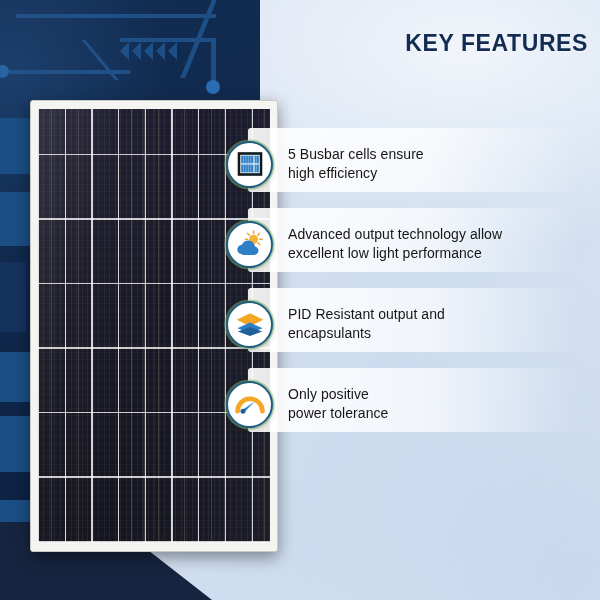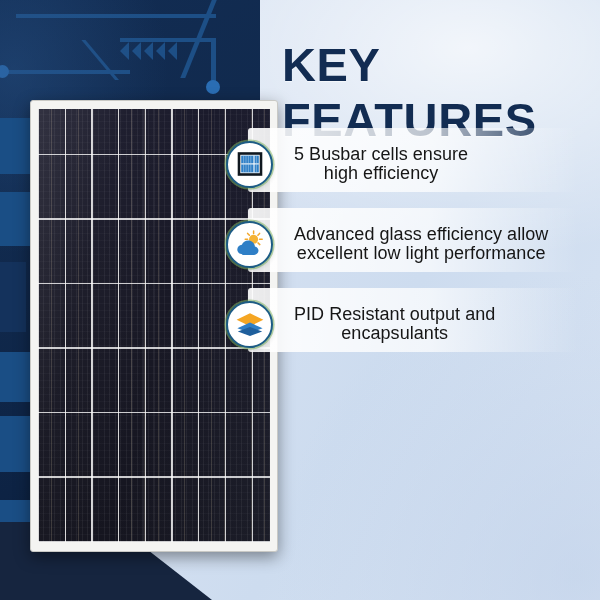--- a/index.html
+++ b/index.html
@@ -145,24 +145,24 @@
       rgba(255,255,255,.10) 0%,
       rgba(255,255,255,.02) 26%,
       rgba(255,255,255,0) 52%,
       rgba(150,175,210,.05) 100%);
     pointer-events:none;
   }
 
   
   .title {
     position:absolute;
-    left:282px; top:37px;
+    left:282px; top:30px;
     width:306px;
-    text-align:left;
-    font-size:47px;
+    text-align:right;
+    font-size:23px;
     font-weight:bold;
     letter-spacing:.6px;
     color:#122c52;
     font-family:"Liberation Sans", sans-serif;
     text-shadow:0 1px 1px rgba(255,255,255,.6);
   }
 
   
   .features {
     position:absolute;
@@ -190,28 +190,27 @@
     border-radius:50%;
     background:#ffffff;
     border:2.6px solid #1d5c85;
     box-shadow:0 0 0 1.6px rgba(126,178,98,.55), 0 2px 5px rgba(0,0,0,.16);
     display:flex; align-items:center; justify-content:center;
   }
   .icon-wrap svg { display:block; }
   .feature .txt {
     position:relative;
     z-index:2;
-    margin-left:21px;
-    font-size:18px;
+    margin-left:15px;
+    font-size:14px;
     line-height:19.5px;
     color:#161616;
     font-family:"Liberation Sans", sans-serif;
     white-space:pre-line;
     letter-spacing:.05px;
-    text-align:center;
   }
 </style>
 </head>
 <body>
 
 <div id="poster">
 
   <div class="bg-sheen"></div>
 
   <div class="navy-block">
@@ -294,33 +293,46 @@
             <line x1="12.6" y1="3.4" x2="14.4" y2="5.3"></line>
             <line x1="10.2" y1="9.2" x2="12.6" y2="9.2"></line>
             <line x1="24.8" y1="14.6" x2="23.0" y2="12.9"></line>
             <line x1="12.5" y1="14.6" x2="14.3" y2="12.9"></line>
             <line x1="18.6" y1="17.2" x2="18.6" y2="14.8"></line>
           </g>
           <circle cx="18.6" cy="9.2" r="4.5" fill="#f5b335"></circle>
           <path d="M7.3 24.2c-2.8 0-5.0-2.1-5.0-4.7 0-2.5 2.0-4.6 4.6-4.7 0.9-2.6 3.4-4.4 6.3-4.4 3.5 0 6.4 2.6 6.7 6.0 2.1 0.4 3.6 2.1 3.6 4.2 0 2.4-2.0 4.3-4.5 4.3H7.3z" fill="#2f7fc6"></path>
         </svg>
       </div>
-      <div class="txt">Advanced glass efficiency allow
+      <div class="txt">Advanced output technology allow
 excellent low light performance</div>
     </div>
 
     <div class="feature">
       <div class="card"></div>
       <div class="icon-wrap">
         <svg width="30" height="26" viewBox="0 0 30 26" aria-hidden="true">
           <polygon points="15,2.2 28.4,8.8 15,15.3 1.6,8.8" fill="#f5a623"></polygon>
           <polygon points="15,11.6 27.6,17.2 15,22.0 2.4,17.2" fill="#2f7fc6"></polygon>
           <polygon points="15,15.9 27.2,20.6 15,25.0 2.8,20.6" fill="#1f5f9c"></polygon>
         </svg>
       </div>
       <div class="txt">PID Resistant output and
 encapsulants</div>
     </div>
 
+    <div class="feature">
+      <div class="card"></div>
+      <div class="icon-wrap">
+        <svg width="30" height="24" viewBox="0 0 30 24" aria-hidden="true">
+          <path d="M2.6 19.2 A12.4 12.4 0 0 1 27.4 19.2" fill="none" stroke="#f5a623" stroke-width="4.6" stroke-linecap="round"></path>
+          <path d="M6.4 19.4 A8.6 8.6 0 0 1 23.6 19.4" fill="none" stroke="#ffffff" stroke-width="1.3"></path>
+          <path d="M19.6 9.6 L9.0 20.4 L7.0 18.2 Z" fill="#2f7fc6"></path>
+          <circle cx="8.0" cy="19.3" r="2.5" fill="#1f5f9c"></circle>
+        </svg>
+      </div>
+      <div class="txt">Only positive
+power tolerance</div>
+    </div>
 
 
   </div>
 </div>
 
 </body></html>

